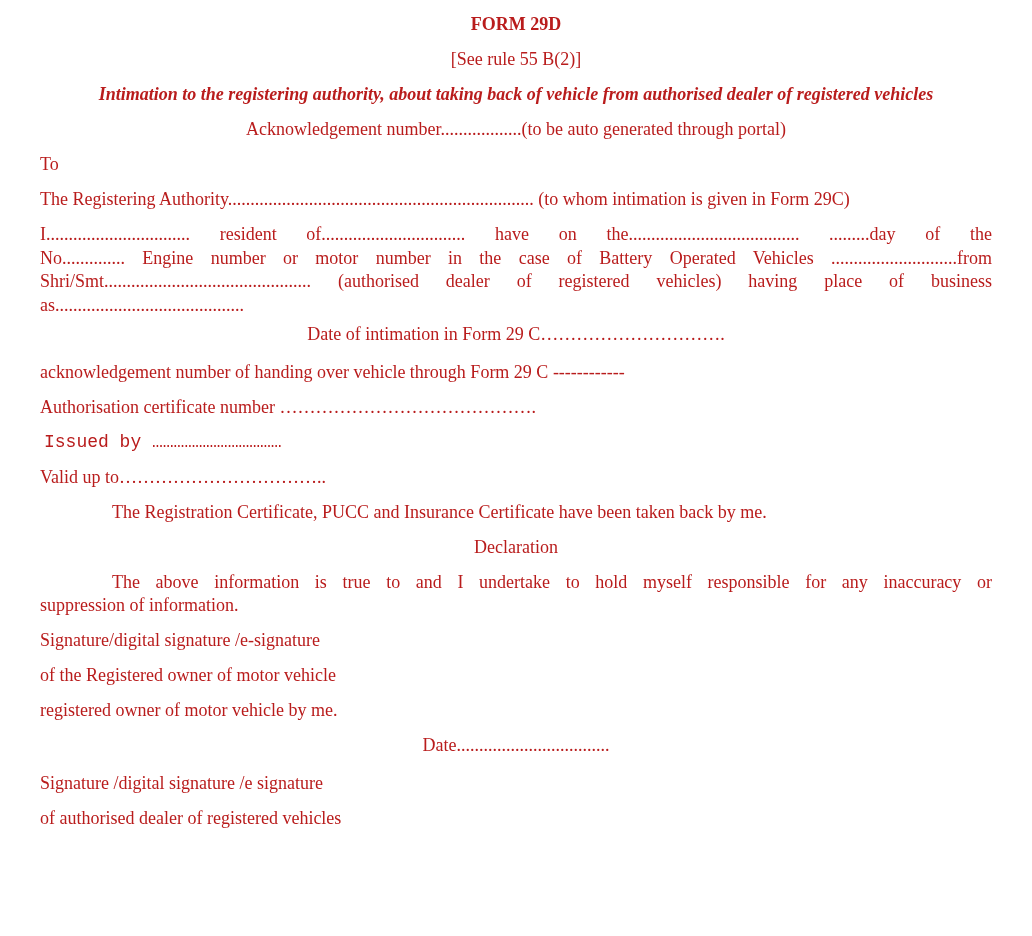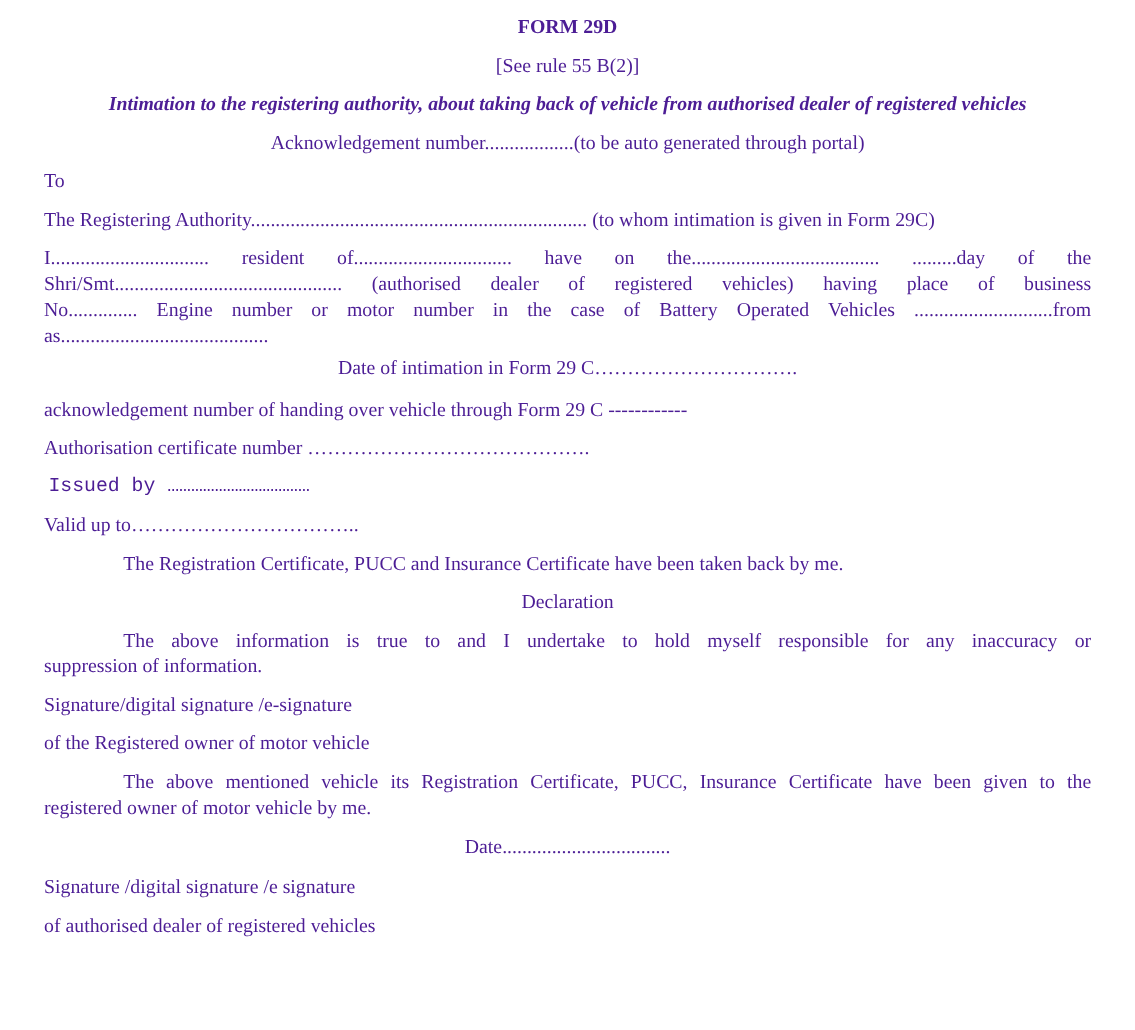--- a/index.html
+++ b/index.html
@@ -6,21 +6,21 @@
     margin: 0;
     padding: 0;
     background: #ffffff;
   }
   .page {
     position: relative;
     width: 1032px;
     height: 936px;
     box-sizing: border-box;
     background: #ffffff;
-    color: #4c1d95;
+    color: #b91c1c;
     font-family: "Liberation Serif", "DejaVu Serif", serif;
     font-size: 18px;
     line-height: 23.5px;
     padding: 13px 40px 0 40px;
     overflow: hidden;
   }
   .blk { margin: 0 0 11.5px 0; }
   .blk-sm { margin: 0 0 6px 0; }
   .blk-lg { margin: 0 0 14px 0; text-align: center; }
   .c { text-align: center; }
@@ -44,22 +44,22 @@
   <div class="c b blk title-wrap">Intimation to the registering authority, about taking back of vehicle from authorised dealer of registered vehicles</div>
 
   <div class="c blk">Acknowledgement number..................(to be auto generated through portal)</div>
 
   <div class="blk">To</div>
 
   <div class="blk">The Registering Authority.................................................................... (to whom intimation is given in Form 29C)</div>
 
   <div class="blk-sm">
     <div class="line jl">I................................ resident of................................ have on the...................................... .........day of the</div>
+    <div class="line jl">No.............. Engine number or motor number in the case of Battery Operated Vehicles ............................from</div>
     <div class="line jl">Shri/Smt.............................................. (authorised dealer of registered vehicles) having place of business</div>
-    <div class="line jl">No.............. Engine number or motor number in the case of Battery Operated Vehicles ............................from</div>
     <div class="line">as..........................................</div>
   </div>
 
   <div class="blk-lg">Date of intimation in Form 29 C………………………….</div>
 
   <div class="blk">acknowledgement number of handing over vehicle through Form 29 C ------------</div>
 
   <div class="blk">Authorisation certificate number …………………………………….</div>
 
   <div class="blk pad-l">Issued by ………………………………</div>
@@ -74,21 +74,20 @@
     <div class="line jl ind">The above information is true to and I undertake to hold myself responsible for any inaccuracy or</div>
     <div class="line">suppression of information.</div>
   </div>
 
   <div>
     <div class="r blk">Signature/digital signature /e-signature</div>
     <div class="r blk">of the Registered owner of motor vehicle</div>
   </div>
 
   <div class="blk">
-    <div class="line jl ind">The above mentioned vehicle its Registration Certificate, PUCC, Insurance Certificate have been given to the</div>
     <div class="line">registered owner of motor vehicle by me.</div>
   </div>
 
   <div class="blk-lg">Date..................................</div>
 
   <div>
     <div class="r blk">Signature /digital signature /e signature</div>
     <div class="r blk">of authorised dealer of registered vehicles</div>
   </div>
 

